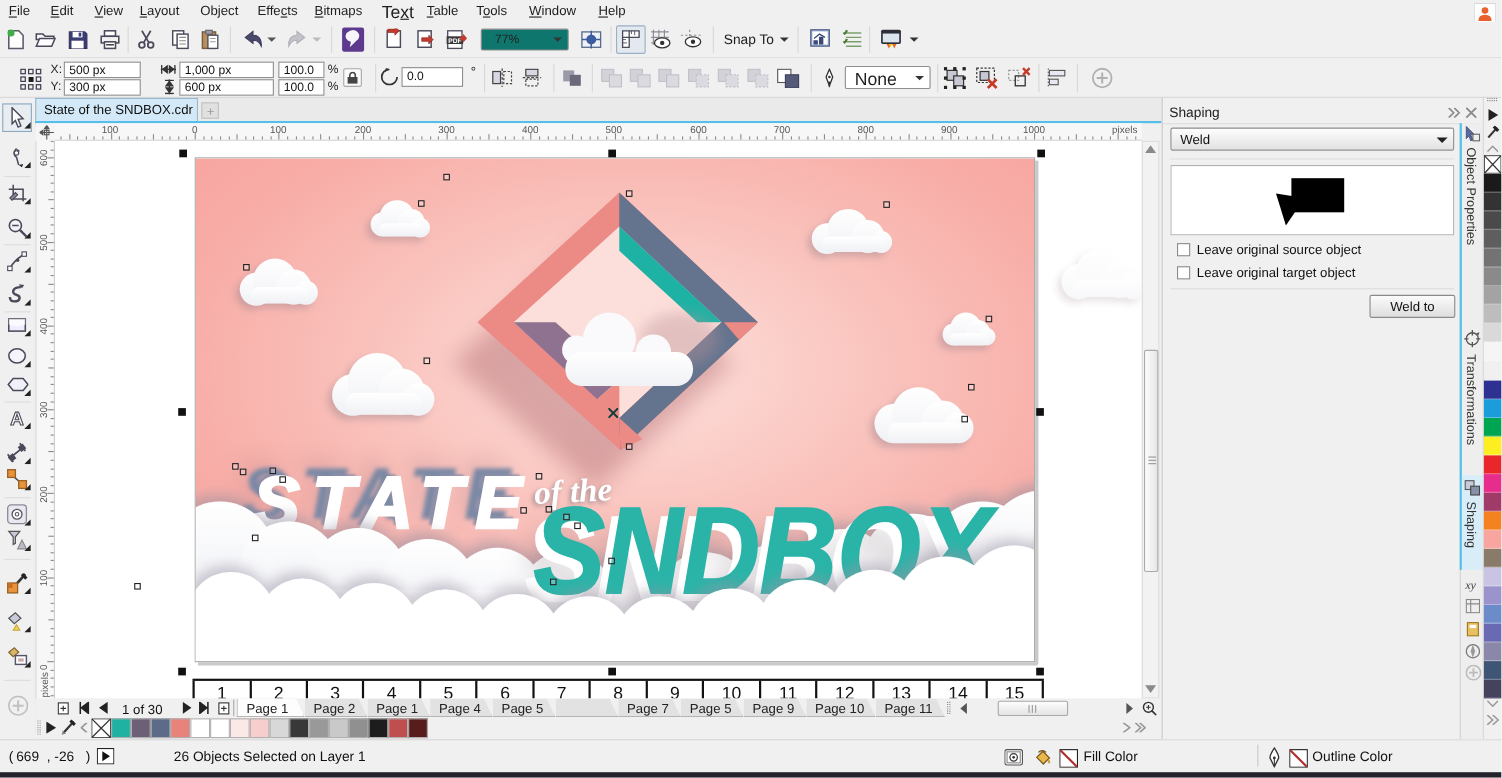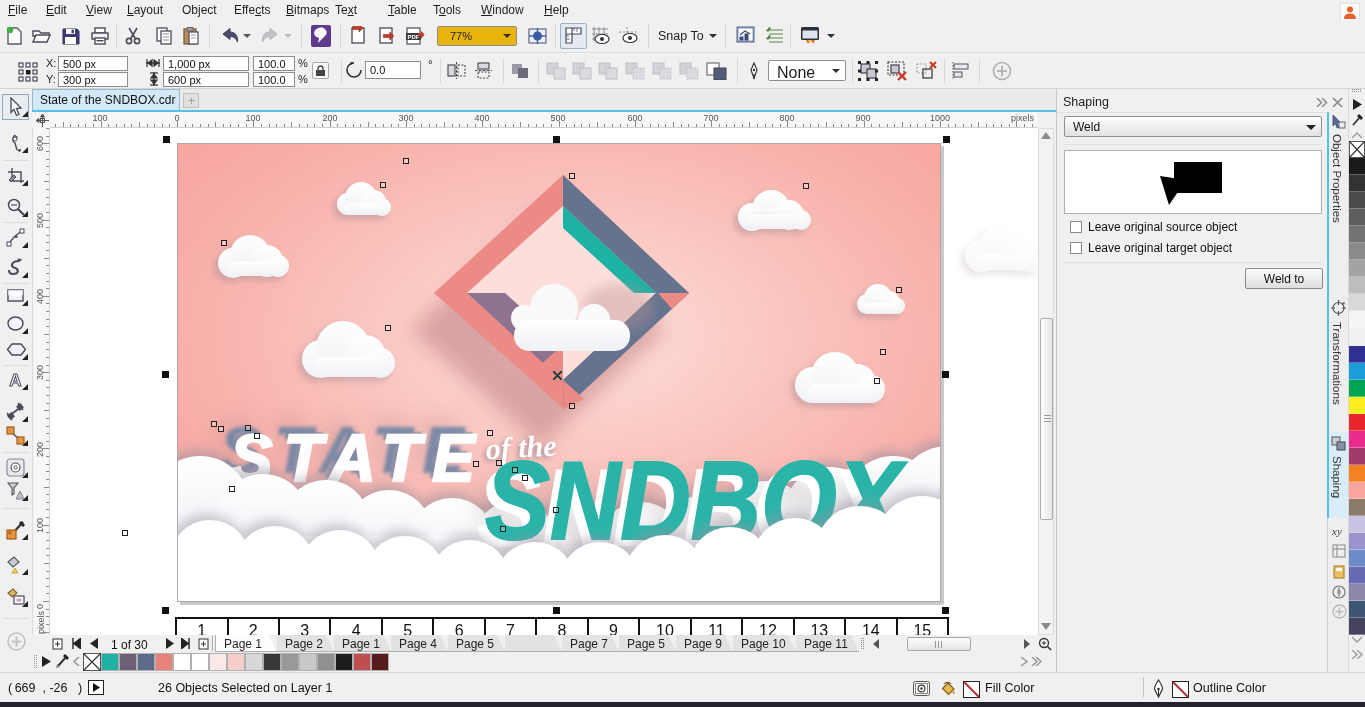--- a/index.html
+++ b/index.html
@@ -13,21 +13,21 @@
 </style></head><body>
 
 <div class="abs" style="left:0;top:0;width:1365px;height:20px;background:#f0f0f0;"></div>
 <div class="abs" style="left:8px;top:3px;font-size:12px;"><span style="text-decoration:underline;">F</span>ile</div>
 <div class="abs" style="left:46px;top:3px;font-size:12px;"><span style="text-decoration:underline;">E</span>dit</div>
 <div class="abs" style="left:86px;top:3px;font-size:12px;"><span style="text-decoration:underline;">V</span>iew</div>
 <div class="abs" style="left:127px;top:3px;font-size:12px;"><span style="text-decoration:underline;">L</span>ayout</div>
 <div class="abs" style="left:182px;top:3px;font-size:12px;">Ob<span style="text-decoration:underline;">j</span>ect</div>
 <div class="abs" style="left:234px;top:3px;font-size:12px;">Effe<span style="text-decoration:underline;">c</span>ts</div>
 <div class="abs" style="left:286px;top:3px;font-size:12px;"><span style="text-decoration:underline;">B</span>itmaps</div>
-<div class="abs" style="left:335px;top:3px;font-size:12px;">Te<span style="text-decoration:underline;">x</span>t</div>
+<div class="abs" style="left:347px;top:3px;font-size:16px;">Te<span style="text-decoration:underline;">x</span>t</div>
 <div class="abs" style="left:388px;top:3px;font-size:12px;"><span style="text-decoration:underline;">T</span>able</div>
 <div class="abs" style="left:433px;top:3px;font-size:12px;">T<span style="text-decoration:underline;">o</span>ols</div>
 <div class="abs" style="left:481px;top:3px;font-size:12px;"><span style="text-decoration:underline;">W</span>indow</div>
 <div class="abs" style="left:544px;top:3px;font-size:12px;"><span style="text-decoration:underline;">H</span>elp</div>
 <svg class="abs" style="left:1340px;top:3px;" width="20" height="18" viewBox="0 0 20 18">
 <rect x="0" y="0" width="20" height="18" fill="#fdfdfd" stroke="#c9c9c9"></rect>
 <circle cx="10" cy="6.5" r="3" fill="#e8602c"></circle>
     <path d="M4 16 Q4 10.5 10 10.5 Q16 10.5 16 16 Z" fill="#e8602c"></path>
   </svg>
 <div class="abs" style="left:0;top:20px;width:1365px;height:33px;background:#f0f0f0;border-bottom:1px solid #dcdcdc;"></div>
@@ -100,21 +100,21 @@
 <svg class="icon" style="left:376px;top:26px;" width="22" height="20" viewBox="0 0 22 20">
     <rect x="4" y="2" width="12" height="15" fill="#fff" stroke="#4a4a5a" stroke-width="1.3"></rect>
     <path d="M8 3 h8 v-3 l5 5 -5 5 v-3 h-8 z" fill="#c23b2e" stroke="#8e2a20" stroke-width="0.8" transform="translate(1,6) scale(0.8)"></path>
   </svg>
 <svg class="icon" style="left:404px;top:26px;" width="24" height="20" viewBox="0 0 24 20">
     <rect x="3" y="2" width="13" height="16" fill="#fff" stroke="#4a4a5a" stroke-width="1.2"></rect>
     <rect x="2" y="7" width="15" height="7" fill="#3a3a3a"></rect>
     <text x="9.5" y="12.8" font-size="6" fill="#fff" text-anchor="middle" font-family="Liberation Sans" font-weight="bold">PDF</text>
     <path d="M17 10 h3 v-2.5 l4 4.5 -4 4.5 V14 h-3z" fill="#c23b2e" transform="translate(-1,-2) scale(0.9)"></path>
   </svg>
-<div class="abs" style="left:437px;top:26px;width:80px;height:20px;background:#eab308;border:1px solid #8e8e8e;border-radius:2px;">
+<div class="abs" style="left:437px;top:26px;width:80px;height:20px;background:#0f766e;border:1px solid #8e8e8e;border-radius:2px;">
     <span style="position:absolute;left:12px;top:3px;font-size:11px;">77%</span>
   </div>
 <div class="abs tri-d" style="left:503px;top:34px;border-top-color:#333;"></div>
 <svg class="icon" style="left:527px;top:26px;" width="21" height="20" viewBox="0 0 21 20">
     <rect x="2" y="3" width="17" height="14" fill="#eef2f8" stroke="#5a6a8a" stroke-width="1.2"></rect>
     <circle cx="10.5" cy="10" r="4.5" fill="#3c5ba0"></circle>
     <g stroke="#3c5ba0" stroke-width="1.4">
       <line x1="10.5" y1="2" x2="10.5" y2="18"></line>
       <line x1="2" y1="10" x2="19" y2="10"></line>
     </g>

